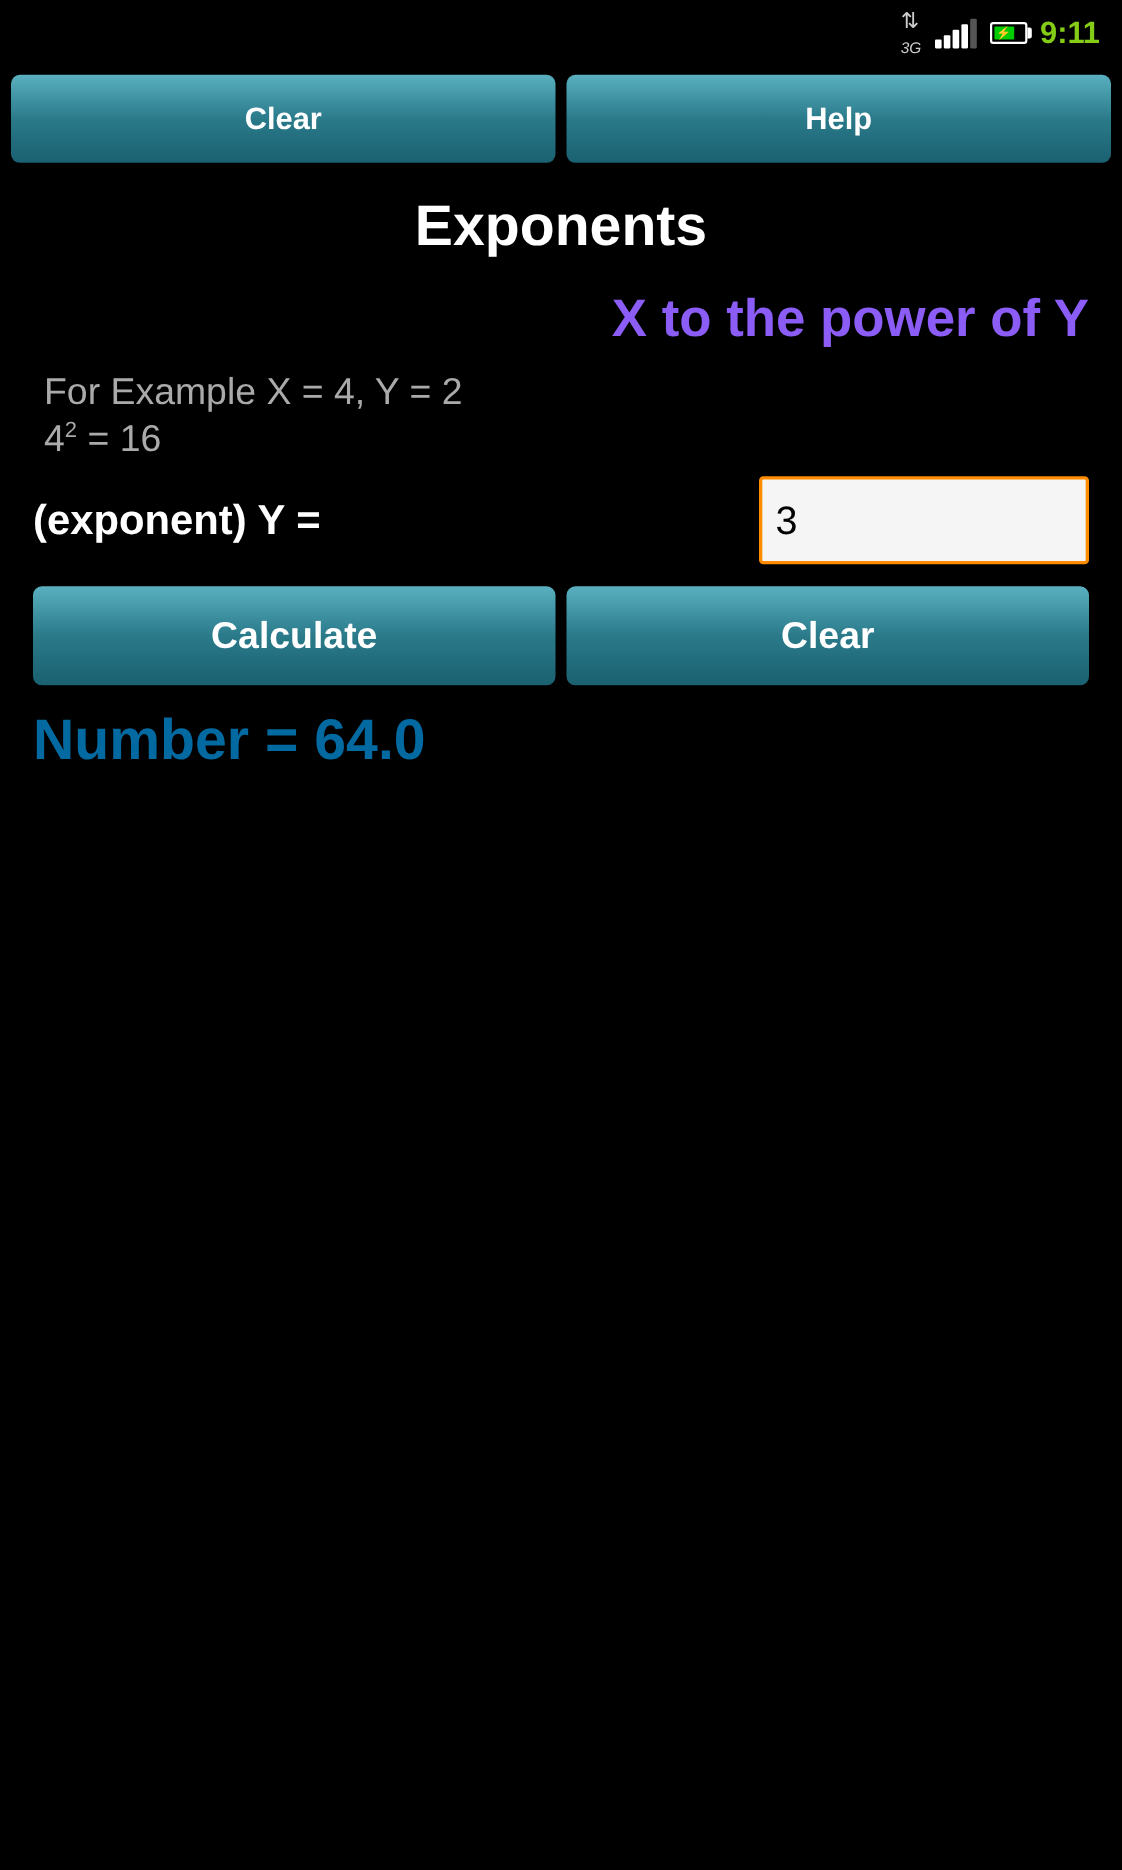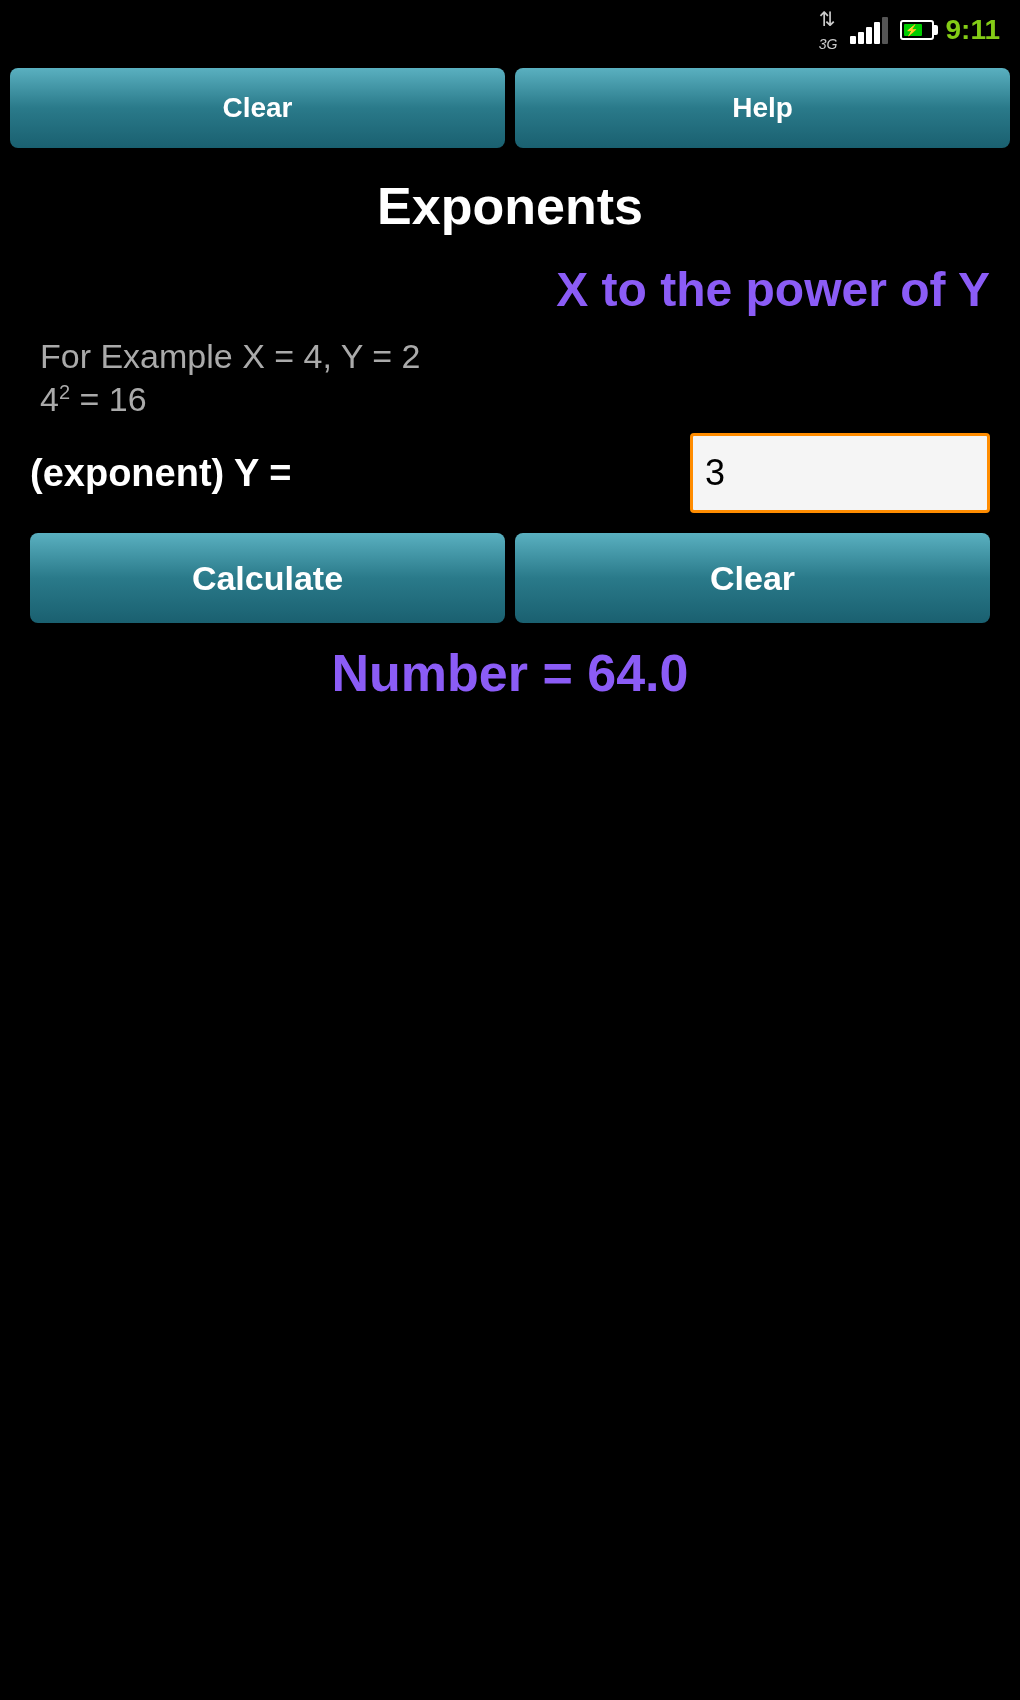--- a/index.html
+++ b/index.html
@@ -199,24 +199,24 @@
       color: #fff;
       font-size: 34px;
       font-weight: bold;
       cursor: pointer;
       display: flex;
       align-items: center;
       justify-content: center;
     }
 
     .result-text {
-      color: #8b5cf6;
+      color: #0369a1;
       font-size: 52px;
       font-weight: bold;
-      text-align: center;
+      text-align: left;
       margin-top: 20px;
     }
   </style>
 </head>
 <body>
 
 <div class="status-bar">
   <span class="status-icon" style="font-size:20px; color:#ccc;">⇅<br><span style="font-size:14px;font-style:italic;">3G</span></span>
   <div class="signal-bars">
     <span style="height:8px;"></span>

